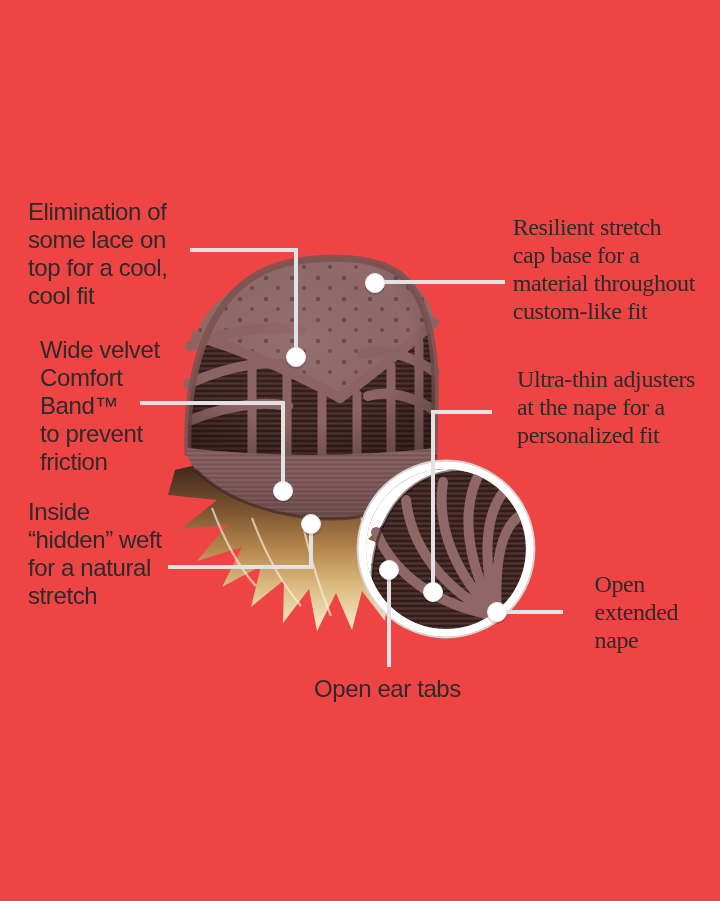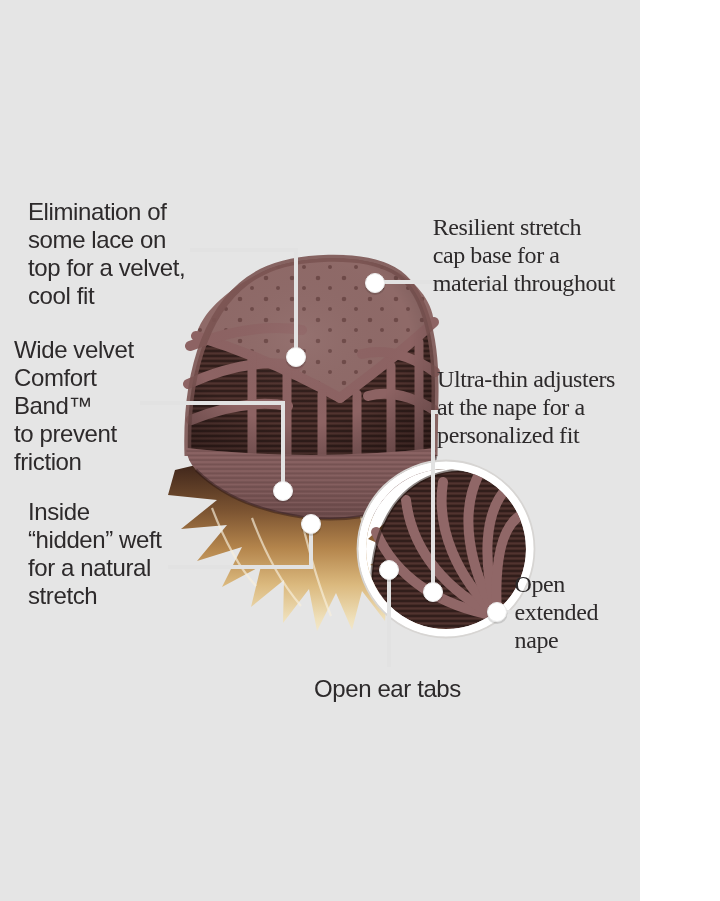--- a/index.html
+++ b/index.html
@@ -1,16 +1,16 @@
 <!DOCTYPE html>
 <html><head>
 <meta charset="utf-8">
 <style>
   html,body{margin:0;padding:0;background:#ffffff;}
-  #stage{position:relative;width:640px;height:901px;background:#e5e5e5;overflow:hidden;
+  #stage{position:relative;width:720px;height:901px;background:#ef4444;overflow:hidden;
          font-family:"Liberation Sans","DejaVu Sans",sans-serif;}
   #art{position:absolute;left:0;top:0;}
   .lbl{position:absolute;font-size:24px;line-height:28px;letter-spacing:-0.4px;
        color:#2d2a2b;white-space:nowrap;}
   .lbl.right{text-align:left;font-family:Liberation Serif, serif;}
   .lbl.center{}
   .dot-shadow{fill:rgba(0,0,0,0.12);}
   .dot{fill:#ffffff;stroke:#ececec;stroke-width:1;}
   .leader{fill:none;stroke:#e2e2e2;stroke-width:4;stroke-linecap:butt;}
 </style>
@@ -184,31 +184,32 @@
       <g>
         <circle class="dot-shadow" cx="497" cy="613.5" r="10.5"></circle>
           <circle class="dot" cx="497" cy="612" r="9.5"></circle>
       </g>
     </g>
   </svg>
 
   <div class="lbl" style="left:28px;top:198px">
     <div>Elimination of</div>
     <div>some lace on</div>
-    <div>top for a velvet,</div>
+    <div>top for a cool,</div>
     <div>cool fit</div>
   </div>
 
   <div class="lbl right" style="right:25px;top:213px">
     <div>Resilient stretch</div>
     <div>cap base for a</div>
     <div>material throughout</div>
-  </div>
-
-  <div class="lbl" style="left:14px;top:336px">
+    <div>custom-like fit</div>
+  </div>
+
+  <div class="lbl" style="left:40px;top:336px">
     <div>Wide velvet</div>
     <div>Comfort</div>
     <div>Band™</div>
     <div>to prevent</div>
     <div>friction</div>
   </div>
 
   <div class="lbl right" style="right:25px;top:365px">
     <div>Ultra-thin adjusters</div>
     <div>at the nape for a</div>

